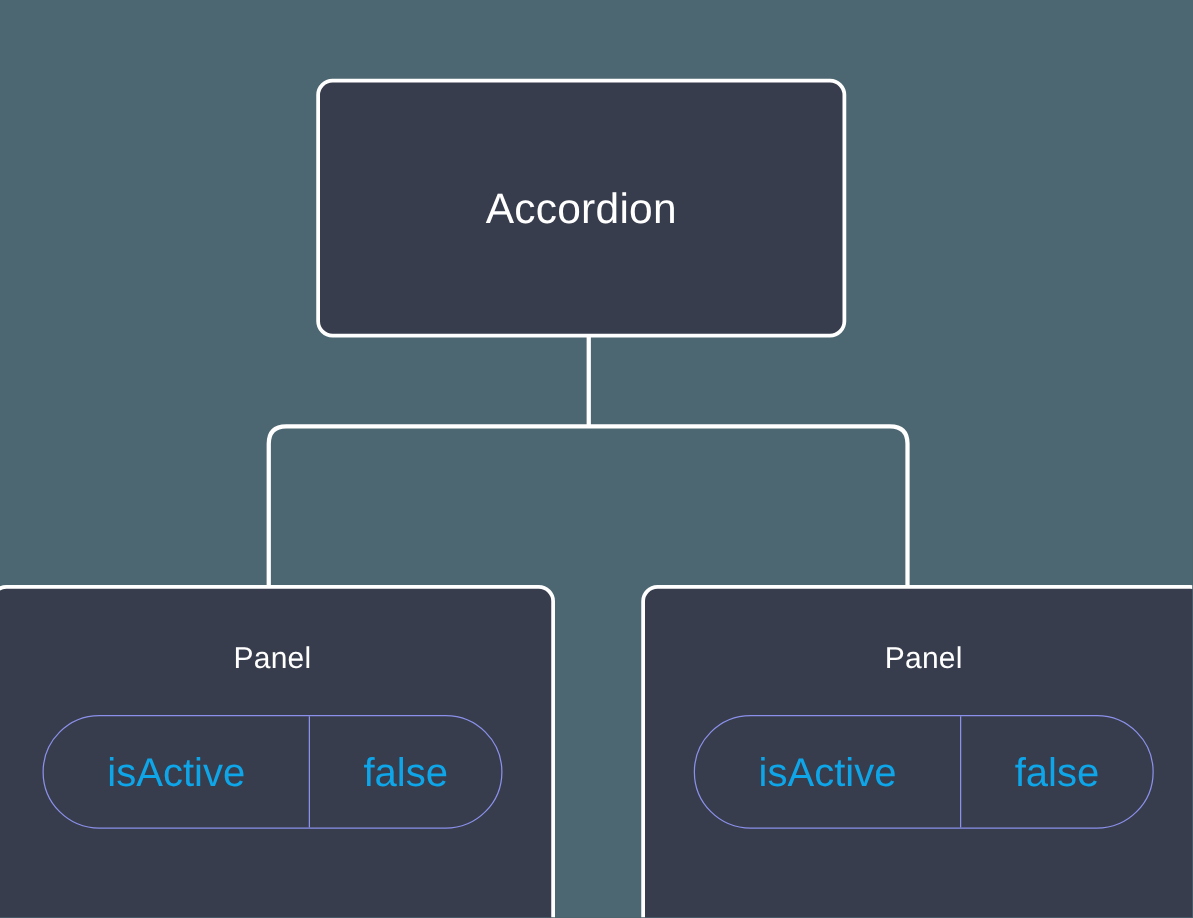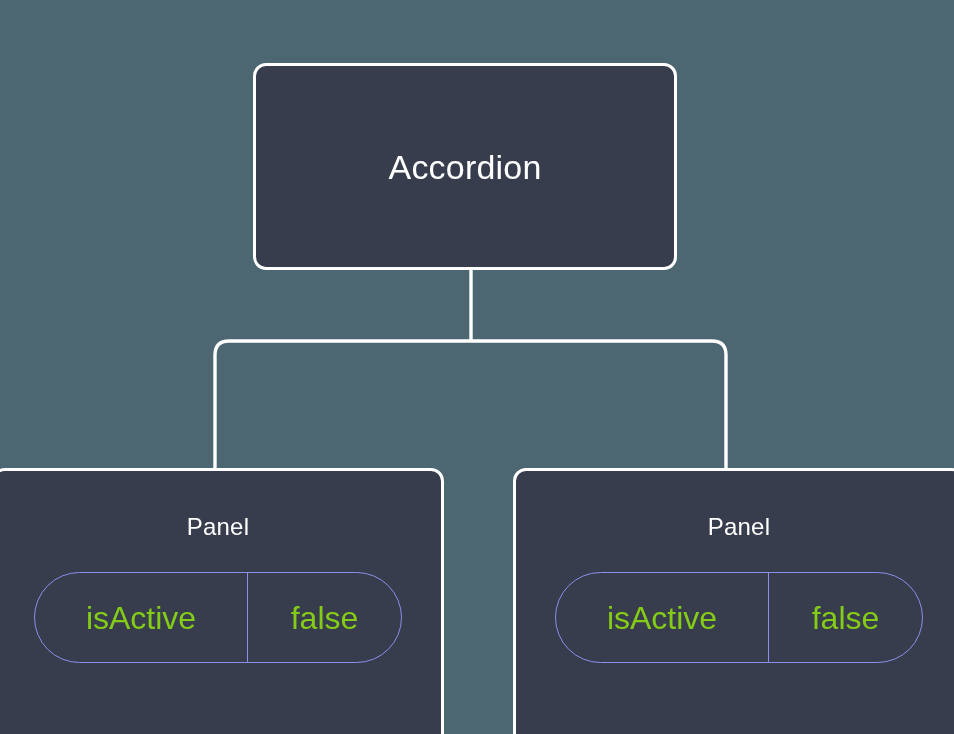--- a/index.html
+++ b/index.html
@@ -77,21 +77,21 @@
     width: 368px;
     border: 1.6px solid #8b90ea;
     border-radius: 46px;
     display: flex;
     align-items: stretch;
   }
   .prop-cell {
     display: flex;
     align-items: center;
     justify-content: center;
-    color: #84cc16;
+    color: #0ea5e9;
     font-size: 32px;
     line-height: 1;
     white-space: nowrap;
   }
   .prop-key {
     flex: 0 0 212px;
     border-right: 1.6px solid #8b90ea;
   }
   .prop-value {
     flex: 1 1 auto;

